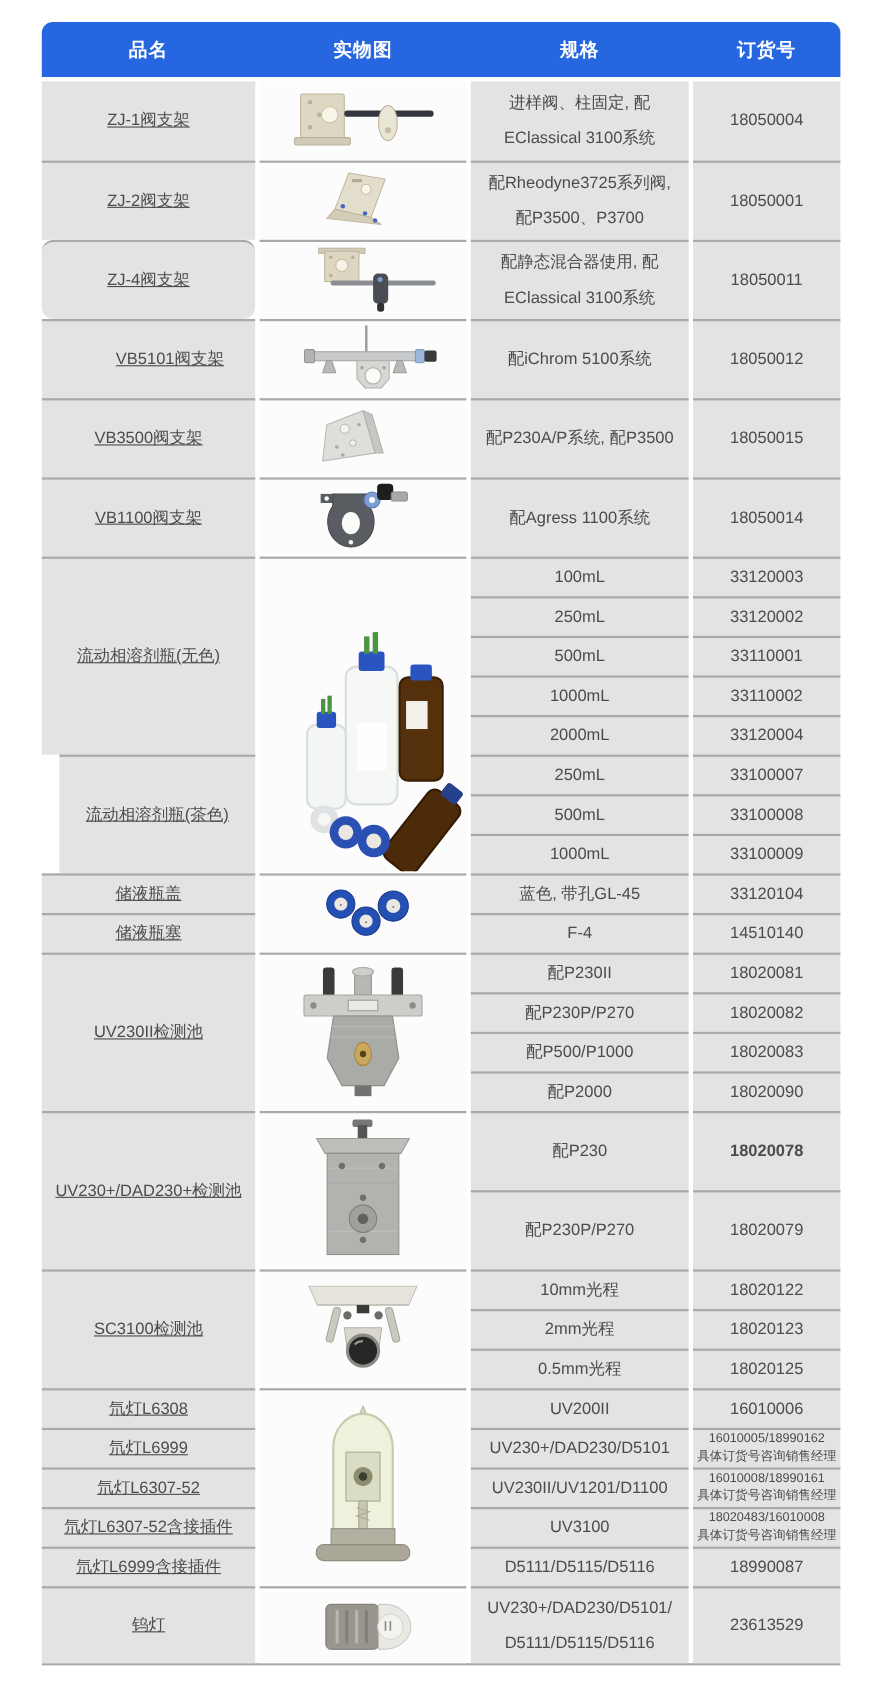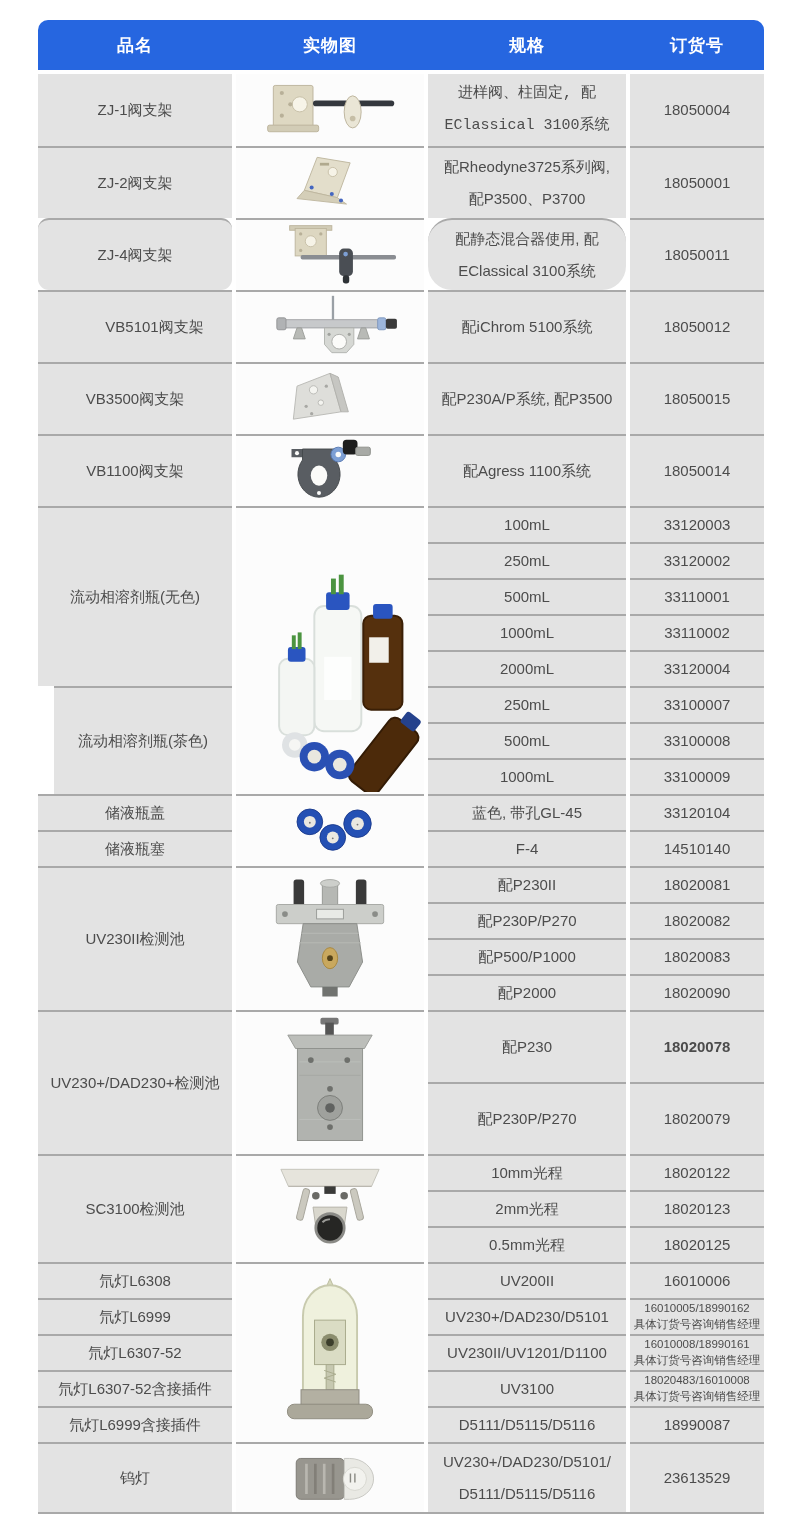--- a/index.html
+++ b/index.html
@@ -22,21 +22,21 @@
   .hcell{text-align:center;color:var(--header-text);font-size:17px;font-weight:bold;letter-spacing:1px;}
   .tbody{
     display:grid;grid-template-columns:194px 188px 198px 134px;column-gap:4px;
     border-bottom:2px solid var(--line);
   }
   .cell{
     display:flex;flex-direction:column;align-items:center;justify-content:center;
     text-align:center;background:var(--cell-bg);
     font-size:15px;color:var(--text);line-height:1.5;
   }
-  .cell.name{white-space:pre-line;padding:0 6px;}
+  .cell.name{white-space:pre-line;padding:0 6px;text-decoration:underline;}
   .cell.spec{white-space:pre-line;line-height:2.15;padding:0 4px;}
   .cell.photo{background:var(--photo-bg);padding:2px;}
   .cell.photo svg{width:100%;height:100%;display:block;}
   .cell.order.small{font-size:11.5px;line-height:1.35;}
   .bt{border-top:2px solid var(--line);}
   .rt{border-top:2px solid var(--line);}
 </style>
 </head>
 <body>
 
@@ -56,21 +56,21 @@
             <rect x="28" y="52" width="54" height="7" rx="2" fill="#d2ccb6" stroke="#bcb49c"></rect>
             <circle cx="62" cy="30" r="8" fill="#f7f4e8" stroke="#c6bea6"></circle>
             <circle cx="43" cy="18" r="2.2" fill="#b8b098"></circle>
             <circle cx="43" cy="42" r="2.2" fill="#b8b098"></circle>
             <circle cx="52" cy="30" r="2.2" fill="#b8b098"></circle>
             <rect x="76" y="26" width="86" height="6" rx="3" fill="#34383e"></rect>
             <ellipse cx="118" cy="38" rx="9" ry="17" fill="#eae6d6" stroke="#bcb49c"></ellipse>
             <circle cx="118" cy="45" r="3" fill="#c6bea6"></circle>
           </svg>
         </div>
-        <div class="cell spec" style="grid-area: 1 / 3; font-family: Liberation Mono, monospace;">进样阀、柱固定, 配
+        <div class="cell spec" style="grid-area: 1 / 3;">进样阀、柱固定, 配
 EClassical 3100系统</div>
         <div class="cell order" style="grid-area: 1 / 4;">18050004</div>
         <div class="cell name bt" style="grid-area: 2 / 1 / span 1;">ZJ-2阀支架</div>
         <div class="cell photo bt" style="grid-area: 2 / 2 / span 1;">
           <svg viewBox="0 0 188 72" preserveAspectRatio="xMidYMid meet">
             <polygon points="80,8 116,14 102,52 66,44" fill="#e3decb" stroke="#bdb69e"></polygon>
             <polygon points="66,44 102,52 112,59 58,53" fill="#d4ceb8" stroke="#bdb69e"></polygon>
             <circle cx="97" cy="24" r="5" fill="#f6f3e7" stroke="#c6bea6"></circle>
             <circle cx="74" cy="41" r="2.2" fill="#4466c0"></circle>
             <circle cx="96" cy="48" r="2.2" fill="#4466c0"></circle>
@@ -89,21 +89,21 @@
             <circle cx="73" cy="21" r="6" fill="#f6f3e7" stroke="#c6bea6"></circle>
             <circle cx="62" cy="13" r="1.8" fill="#b8b098"></circle>
             <circle cx="84" cy="13" r="1.8" fill="#b8b098"></circle>
             <circle cx="62" cy="31" r="1.8" fill="#b8b098"></circle>
             <rect x="62" y="36" width="104" height="5" rx="2" fill="#8a8d92"></rect>
             <rect x="104" y="29" width="15" height="30" rx="5" fill="#4a4e54"></rect>
             <rect x="108" y="58" width="7" height="9" rx="3" fill="#2e3236"></rect>
             <circle cx="111" cy="35" r="2.5" fill="#7d9fd4"></circle>
           </svg>
         </div>
-        <div class="cell spec bt" style="grid-area: 3 / 3; border-radius: 24px;">配静态混合器使用, 配
+        <div class="cell spec bt" style="grid-area: 3 / 3;">配静态混合器使用, 配
 EClassical 3100系统</div>
         <div class="cell order bt" style="grid-area: 3 / 4;">18050011</div>
         <div class="cell name bt" style="grid-area: 4 / 1 / span 1; padding-left: 45px;">VB5101阀支架</div>
         <div class="cell photo bt" style="grid-area: 4 / 2 / span 1;">
           <svg viewBox="0 0 188 72" preserveAspectRatio="xMidYMid meet">
             <rect x="96" y="2" width="2.5" height="28" fill="#9aa0a6"></rect>
             <rect x="44" y="28" width="104" height="9" rx="2" fill="#c7c9cb" stroke="#a0a2a4"></rect>
             <rect x="36" y="26" width="10" height="13" rx="2" fill="#b0b2b4" stroke="#909294"></rect>
             <rect x="146" y="26" width="9" height="13" rx="2" fill="#9db6dc" stroke="#7d96bc"></rect>
             <rect x="155" y="27" width="12" height="11" rx="2" fill="#3a3a3a"></rect>

